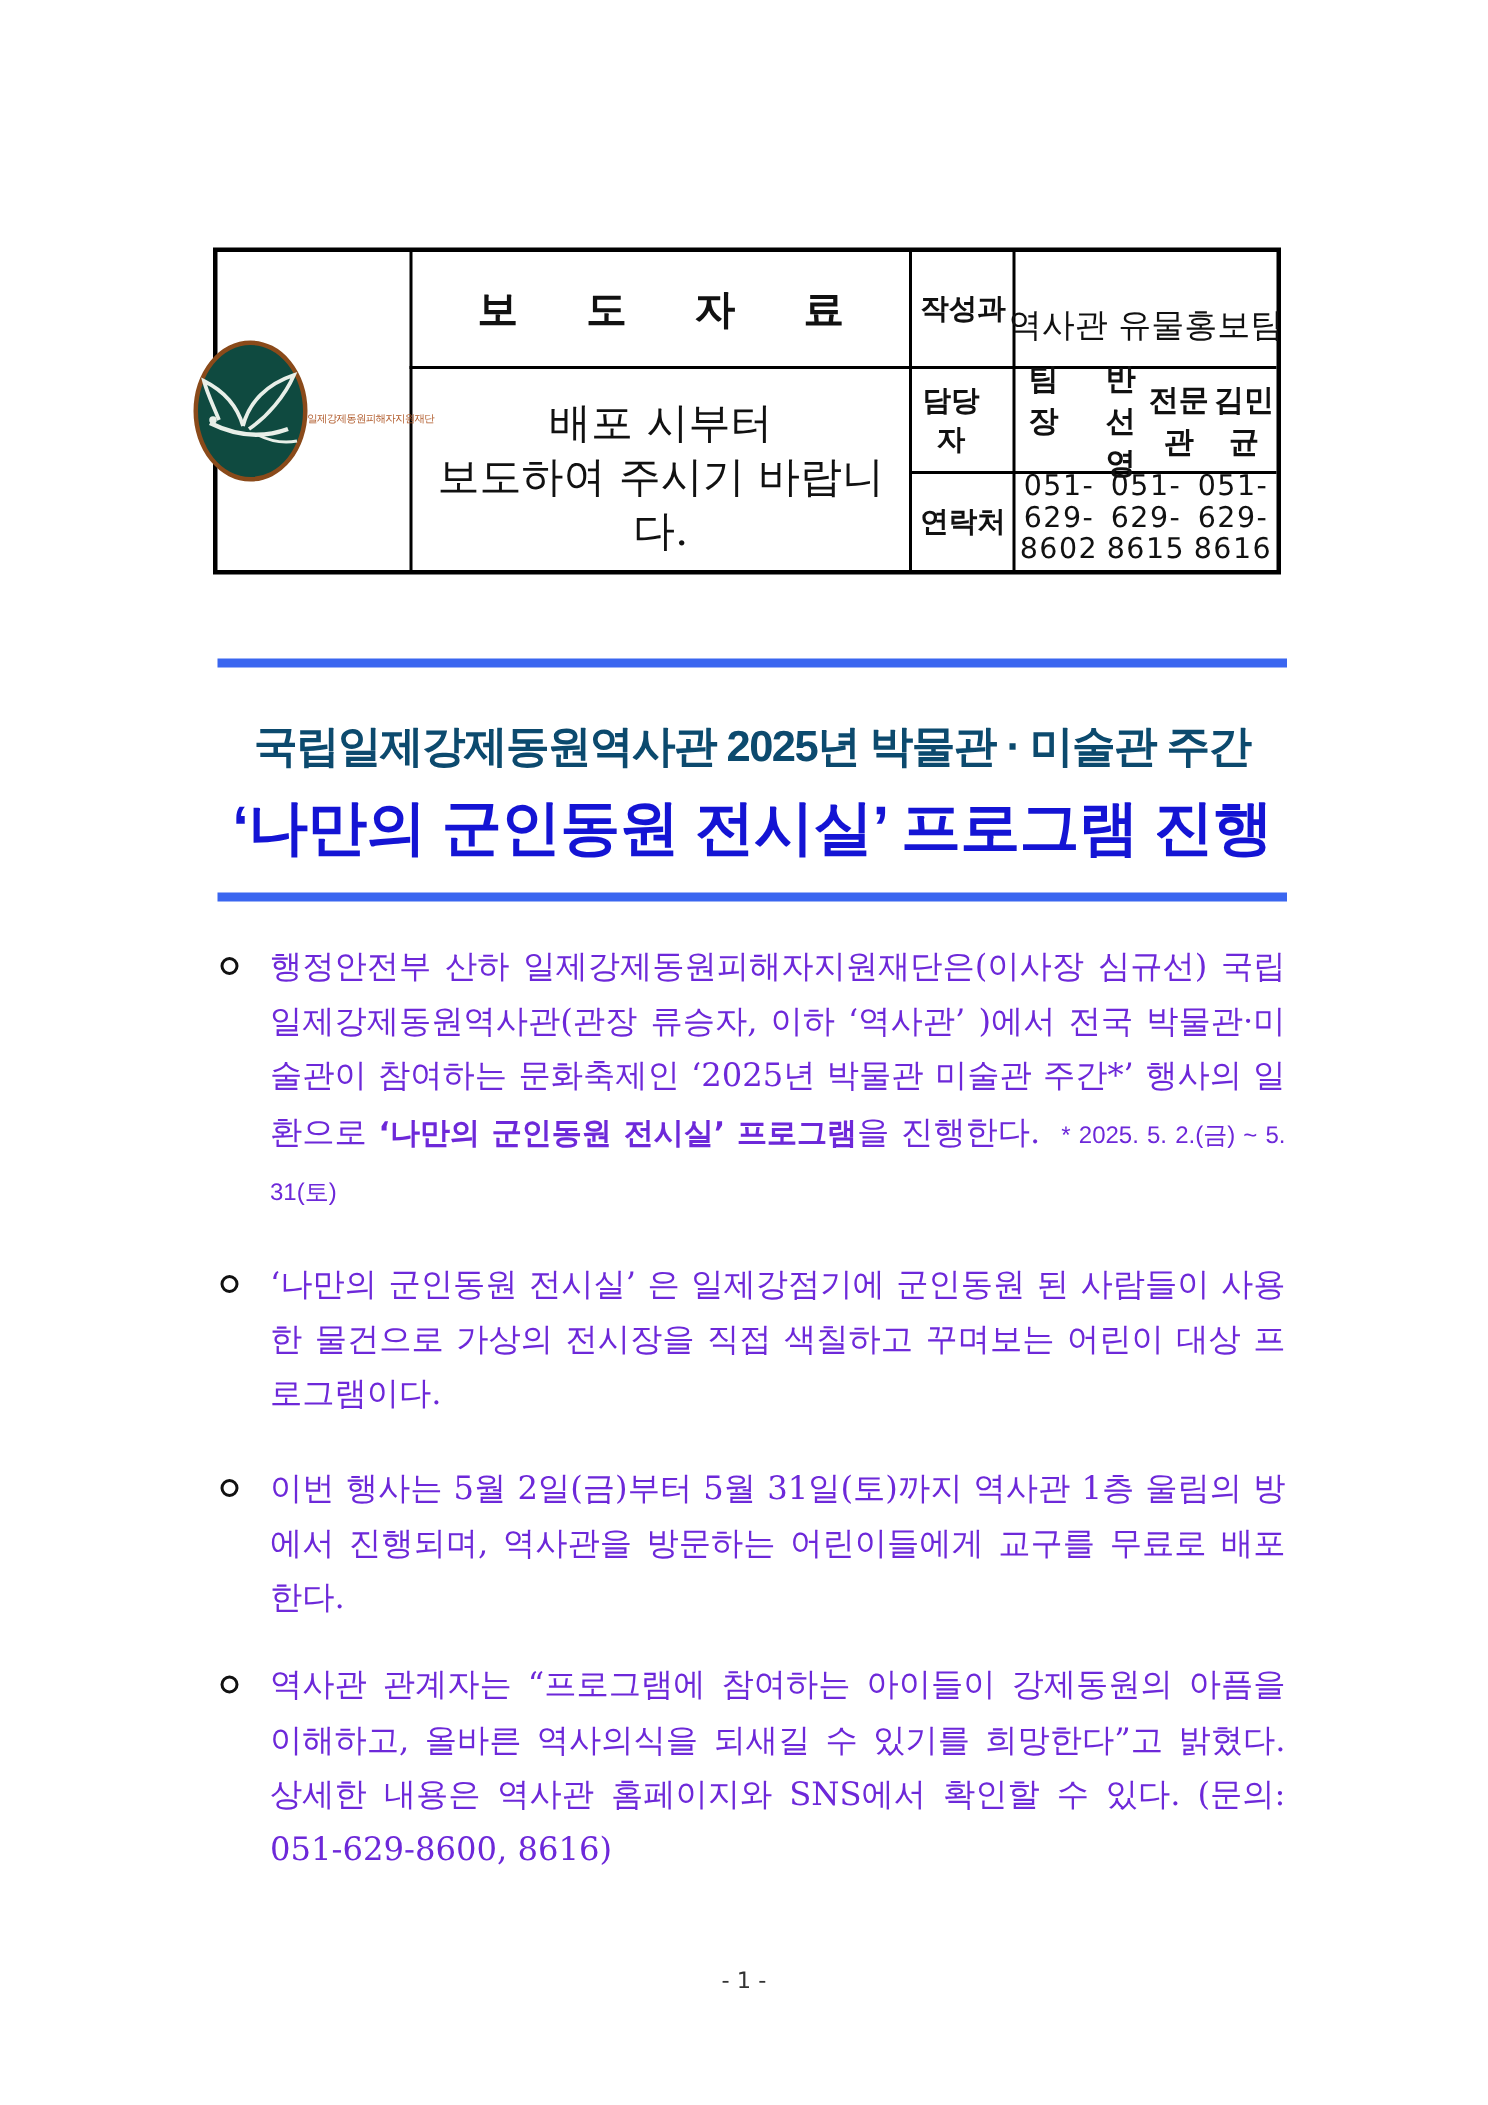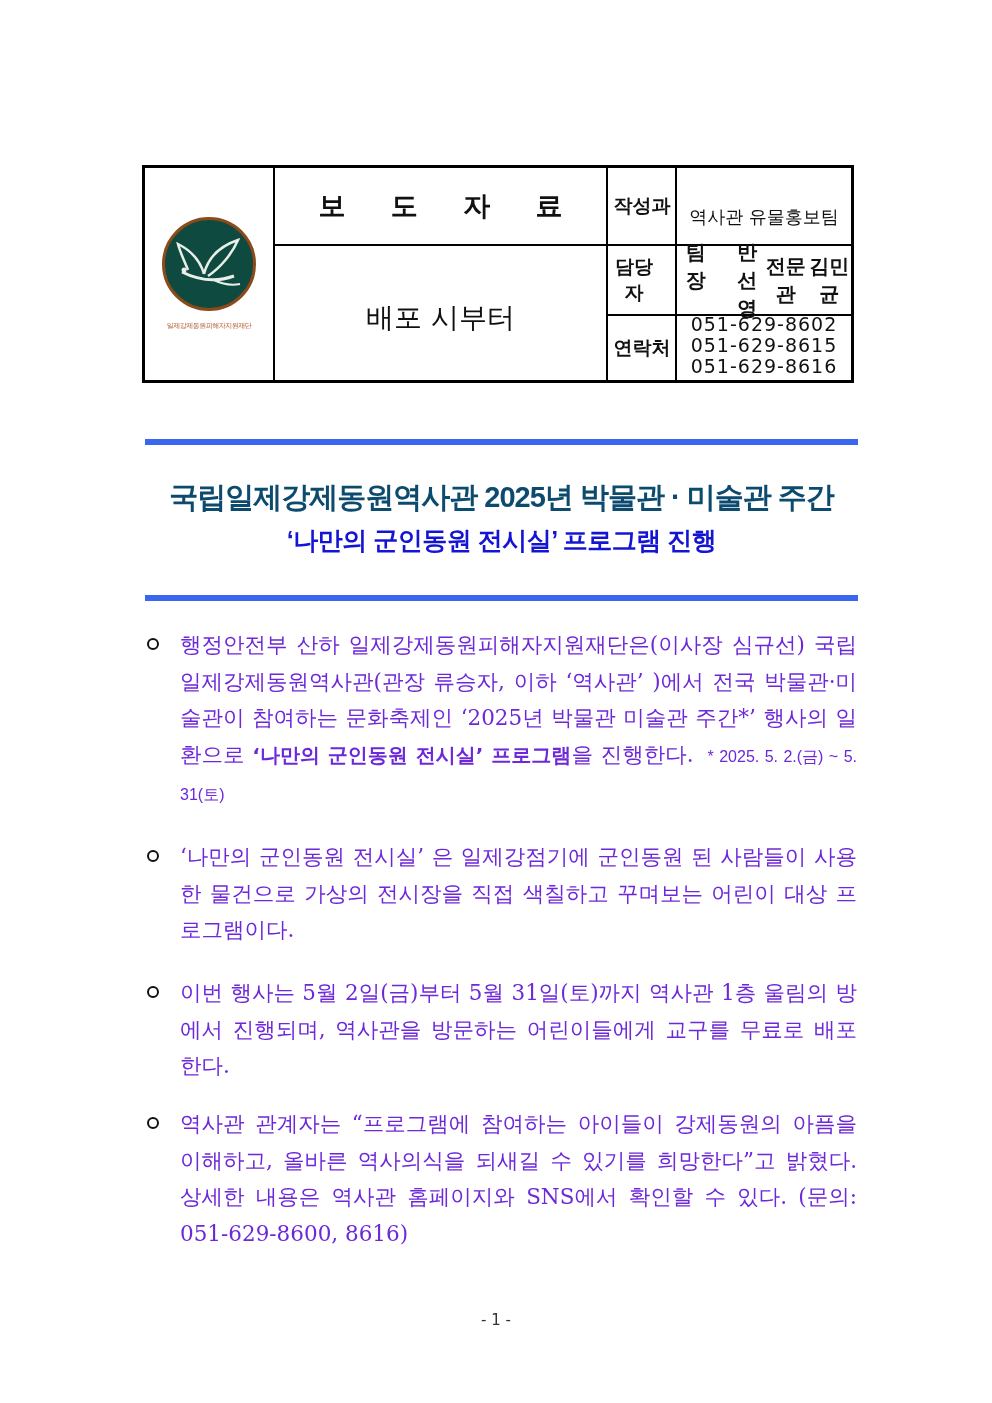--- a/index.html
+++ b/index.html
@@ -3,42 +3,42 @@
 <meta charset="utf-8">
 <style>
   html, body { margin: 0; padding: 0; background: #ffffff; }
   body { width: 992px; height: 1403px; position: relative; overflow: hidden; font-family: "DejaVu Sans", sans-serif; color: #111; }
 
   .hdr-table { position: absolute; left: 142px; top: 165px; width: 712px; height: 218px; border: 3px solid #000; box-sizing: border-box; }
   .cell { position: absolute; box-sizing: border-box; display: flex; align-items: center; justify-content: center; text-align: center; }
   .vline { position: absolute; top: 0; bottom: 0; width: 1.5px; background: #000; }
   .hline { position: absolute; height: 1.5px; background: #000; }
 
-  .logo-cell { left: 0; top: 0; width: 128px; height: 212px; flex-direction: column; }
+  .logo-cell { left: 0; top: 0; width: 128px; height: 212px; flex-direction: row; }
   .logo-circle { width: 94px; height: 94px; border-radius: 50%; background: #0f4a40; border: 3px solid #8a4a1a; box-sizing: border-box; display: flex; align-items: center; justify-content: center; }
   .logo-text { margin-top: 10px; font-size: 7px; color: #b05a2a; letter-spacing: -0.5px; white-space: nowrap; }
 
   .title-cell { left: 129px; top: 0; width: 333px; height: 76px; font-family: "DejaVu Sans", sans-serif; font-weight: bold; font-size: 27px; letter-spacing: 18px; padding-left: 18px; }
   .dist-cell { left: 129px; top: 78px; width: 333px; height: 134px; font-family: "DejaVu Serif", serif; font-size: 28px; line-height: 36px; flex-direction: column; padding-top: 10px; }
 
   .lbl { font-weight: bold; font-size: 19px; font-family: "DejaVu Sans", sans-serif; }
   .lbl-1 { left: 463px; top: 0; width: 68px; height: 76px; }
   .lbl-2 { left: 463px; top: 78px; width: 52px; height: 68px; }
   .lbl-3 { left: 463px; top: 148px; width: 68px; height: 64px; }
 
-  .val-1 { left: 532px; top: 0; width: 174px; height: 98px; font-size: 18px; white-space: nowrap; }
+  .val-1 { left: 532px; top: 0; width: 174px; height: 98px; font-size: 22px; white-space: nowrap; }
   .val-2 { left: 532px; top: 78px; width: 174px; height: 68px; font-size: 20px; font-weight: bold; flex-direction: row; line-height: 28px; }
   .val-2 .row { display: flex; width: 150px; justify-content: space-between; }
   .val-2 .row span.a { letter-spacing: 16px; }
-  .val-3 { left: 532px; top: 148px; width: 174px; height: 59px; font-size: 19px; flex-direction: column; line-height: 21px; letter-spacing: 1px; font-family: "DejaVu Sans", sans-serif; justify-content: center; }
+  .val-3 { left: 532px; top: 148px; width: 174px; height: 59px; font-size: 19px; flex-direction: row; line-height: 21px; letter-spacing: 1px; font-family: "DejaVu Sans", sans-serif; justify-content: center; }
 
   .rule { position: absolute; left: 145px; width: 713px; height: 6px; background: #3a66f0; }
   .headline { position: absolute; left: 145px; width: 713px; text-align: center; font-family: "Liberation Sans", sans-serif; font-weight: bold; }
   .h1 { top: 478px; font-size: 29px; color: #0c4a6e; letter-spacing: -1px; }
-  .h2 { top: 524px; font-size: 25px; color: #1414d4; letter-spacing: -0.5px; }
+  .h2 { top: 524px; font-size: 40px; color: #1414d4; letter-spacing: -0.5px; }
 
   .body { position: absolute; left: 145px; width: 712px; font-family: "DejaVu Serif", serif; font-size: 21.5px; line-height: 36.5px; color: #6d28d9; }
   .para { position: relative; padding-left: 35px; text-align: justify; text-align-last: left; margin-bottom: 0; }
   .bullet { position: absolute; left: 2px; top: 11px; width: 12px; height: 12px; border: 2px solid #111; border-radius: 50%; box-sizing: border-box; }
   .bold { font-weight: bold; font-family: "DejaVu Sans", sans-serif; font-size: 20px; }
   .small { font-family: "Liberation Sans", sans-serif; font-size: 16px; margin-left: 14px; }
 
   .p1 { top: 627px; }
   .p2 { top: 839px; }
   .p3 { top: 975px; }
@@ -66,20 +66,21 @@
         <path d="M40 46 C48 50, 56 52, 66 50" stroke="#e8efe8" stroke-width="2" fill="none"></path>
       </svg>
     </div>
     <div class="logo-text">일제강제동원피해자지원재단</div>
   </div>
 
   <div class="cell title-cell">보 도 자 료</div>
 
   <div class="cell dist-cell">
     <div>배포 시부터</div>
+    <div>보도하여 주시기 바랍니다.</div>
   </div>
 
   <div class="cell lbl lbl-1">작성과</div>
   <div class="cell val-1">역사관 유물홍보팀</div>
 
   <div class="cell lbl lbl-2">담당자</div>
   <div class="cell val-2">
     <div class="row">
       <span class="a">팀 장</span>
       <span>반선영</span>

